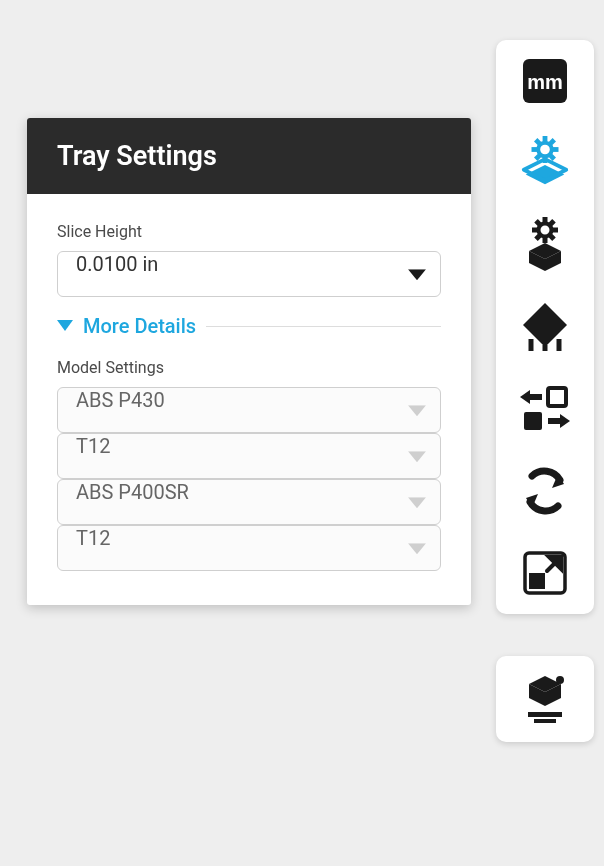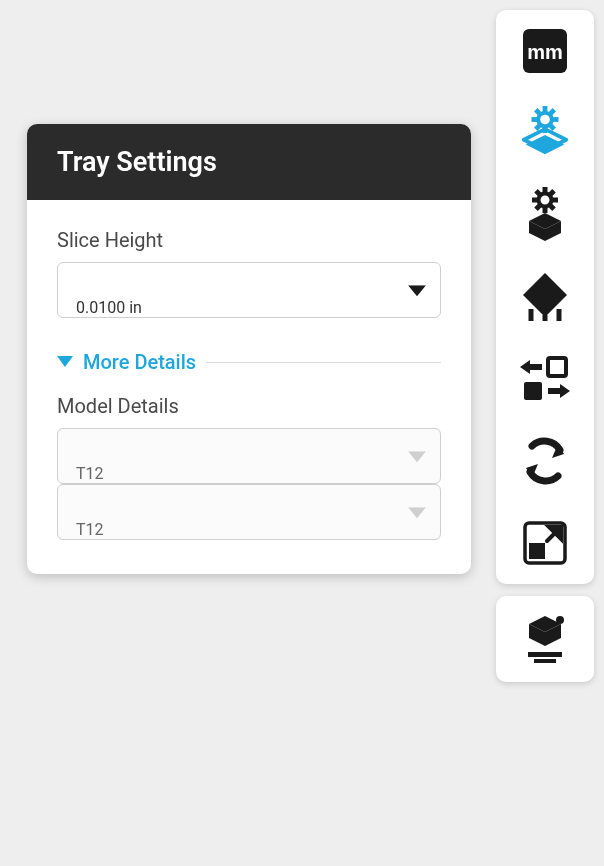--- a/index.html
+++ b/index.html
@@ -24,88 +24,89 @@
   }
   .rail-panel {
     background: #ffffff;
     border-radius: 10px;
     box-shadow: 0 2px 6px rgba(0,0,0,0.15);
     display: flex;
     flex-direction: column;
     align-items: center;
     padding: 14px 0;
     gap: 28px;
+    margin-top: 30px;
   }
   .rail-panel.secondary { padding: 16px 0; }
   .rail-btn {
     width: 54px;
     height: 54px;
     display: flex;
     align-items: center;
     justify-content: center;
     cursor: pointer;
   }
   .rail-btn svg { display:block; }
 
   
   .panel {
     position: absolute;
-    top: 124px;
+    top: 118px;
     left: 27px;
     width: 444px;
     background: #ffffff;
-    border-radius: 10px;
+    border-radius: 3px;
     box-shadow: 0 3px 12px rgba(0,0,0,0.2);
     overflow: hidden;
   }
   .panel-header {
     background: #2b2b2b;
     color: #ffffff;
     padding: 22px 30px;
     font-size: 27px;
     font-weight: 600;
   }
   .panel-body {
     padding: 28px 30px 34px;
   }
   .field-label {
-    font-size: 20px;
+    font-size: 16px;
     color: #4a4a4a;
     margin-bottom: 10px;
     margin-top: 20px;
   }
   .field-label.first { margin-top: 0; }
   .select {
     position: relative;
     border: 1px solid #cfcfcf;
     border-radius: 6px;
-    height: 56px;
-    display: flex;
-    align-items: flex-end;
+    height: 46px;
+    display: flex;
+    align-items: flex-start;
     padding: 0 40px 0 18px;
-    font-size: 16px;
+    font-size: 20px;
     color: #333333;
     cursor: pointer;
     background: #ffffff;
   }
   .select.disabled {
     background: #fbfbfb;
     color: #666666;
   }
   .select .caret {
     position: absolute;
     right: 14px;
     top: 50%;
     transform: translateY(-40%);
   }
   .caret svg { display:block; }
   .more-row {
     display: flex;
     align-items: center;
-    margin-top: 32px;
+    margin-top: 17px;
     margin-bottom: 6px;
     gap: 10px;
     cursor: pointer;
   }
   .more-row .tri {
     color: #1ea7df;
   }
   .more-label {
     color: #1ea7df;
     font-size: 20px;
@@ -260,31 +261,47 @@
     <div class="more-row">
       <span class="tri">
         <svg width="16" height="12" viewBox="0 0 16 12">
             <polygon points="0,0 16,0 8,11" fill="#1ea7df"></polygon>
           </svg>
       </span>
       <span class="more-label">More Details</span>
       <span class="hr"></span>
     </div>
 
-    <div class="field-label">Model Details</div>
+    <div class="field-label">Model Settings</div>
+    <div class="select disabled">
+      <span>ABS P430</span>
+      <span class="caret">
+        <svg width="18" height="12" viewBox="0 0 18 12">
+            <polygon points="0,0 18,0 9,11" fill="#cfcfcf"></polygon>
+          </svg>
+      </span>
+    </div>
 
     <div class="select disabled">
       <span>T12</span>
       <span class="caret">
         <svg width="18" height="12" viewBox="0 0 18 12">
             <polygon points="0,0 18,0 9,11" fill="#cfcfcf"></polygon>
           </svg>
       </span>
     </div>
 
+    <div class="select disabled">
+      <span>ABS P400SR</span>
+      <span class="caret">
+        <svg width="18" height="12" viewBox="0 0 18 12">
+            <polygon points="0,0 18,0 9,11" fill="#cfcfcf"></polygon>
+          </svg>
+      </span>
+    </div>
 
     <div class="select disabled">
       <span>T12</span>
       <span class="caret">
         <svg width="18" height="12" viewBox="0 0 18 12">
             <polygon points="0,0 18,0 9,11" fill="#cfcfcf"></polygon>
           </svg>
       </span>
     </div>
 

